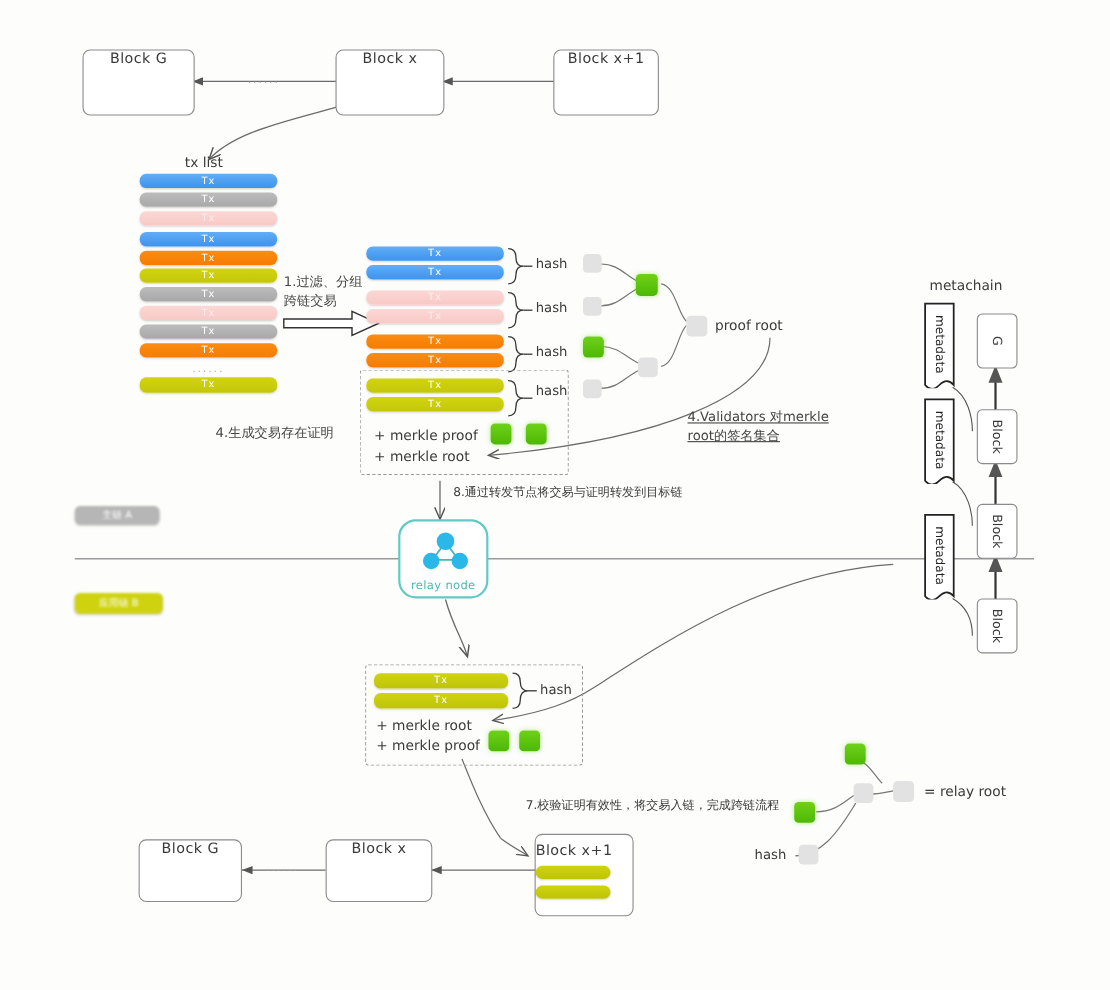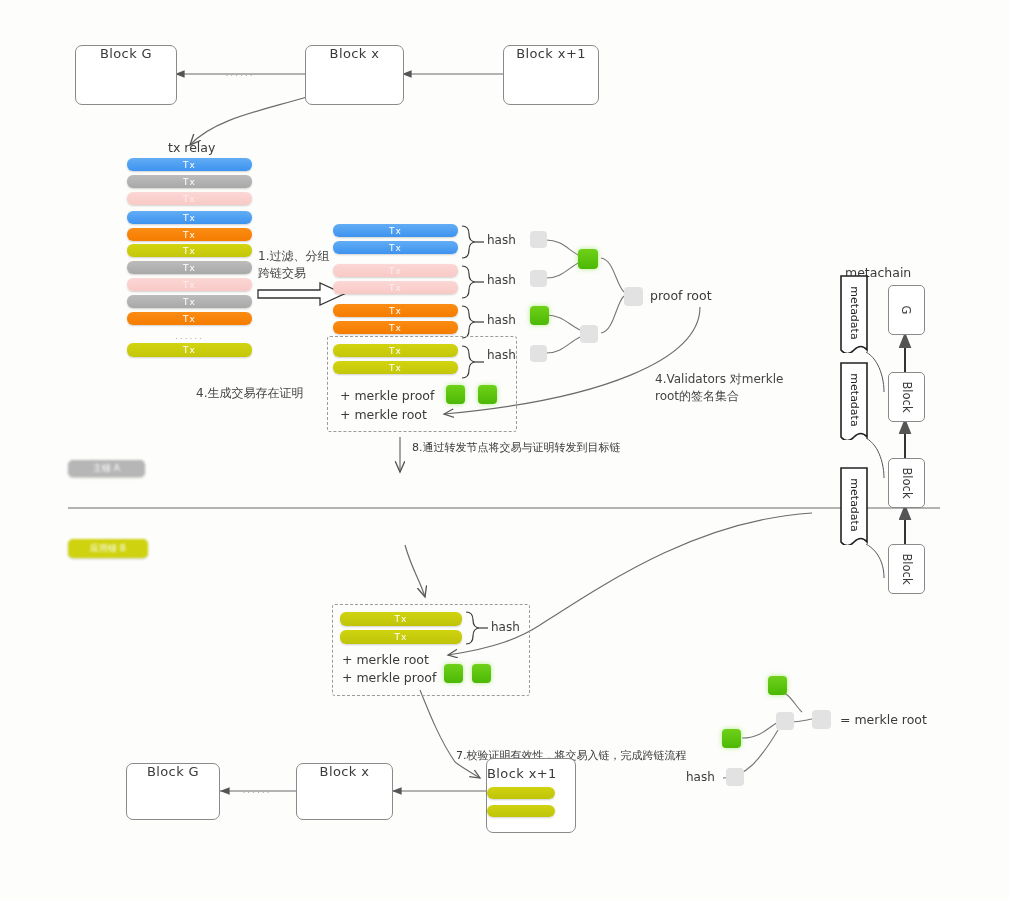--- a/index.html
+++ b/index.html
@@ -63,21 +63,21 @@
 
   
   .badge{
     border-radius:5px;display:flex;align-items:center;justify-content:center;
     font-size:9px;color:#fff;filter:blur(1.1px);box-shadow:0 1px 2px rgba(0,0,0,.2);
   }
   .badge-gray{background:#b6b6b6;}
   .badge-olive{background:#cfd30f;}
 
   
-  .meta-title{font-size:12.5px;color:#3a3a3a;margin-top:13px;}
+  .meta-title{font-size:12.5px;color:#3a3a3a;}
   .mchain-box{
     border:1px solid #8a8a8a;border-radius:5px;background:#fff;
     display:flex;align-items:center;justify-content:center;
   }
   .mchain-box span{
     font-size:11.5px;color:#3a3a3a;
     transform:rotate(90deg);white-space:nowrap;display:block;
   }
   .metadata-doc{position:absolute;}
   .metadata-doc span{
@@ -162,21 +162,21 @@
     <span>Block G</span>
   </div>
   <div class="abs block-box" style="left:305px;top:45px;width:97px;height:58px;">
     <span>Block x</span>
   </div>
   <div class="abs block-box" style="left:503px;top:45px;width:94px;height:58px;">
     <span>Block x+1</span>
   </div>
   <div class="abs dots" style="left:215px;top:68px;width:50px;">......</div>
 
-  <div class="abs lbl" style="left:168px;top:140px;">tx relay</div>
+  <div class="abs lbl" style="left:168px;top:140px;">tx list</div>
 
   <div class="abs" style="left:127px;top:158px;width:125px;">
     <div class="txbar tx-blue" style="height:13px;margin-bottom:4px;">
         <span>Tx</span>
       </div>
     <div class="txbar tx-gray" style="height:13px;margin-bottom:4px;">
         <span>Tx</span>
       </div>
     <div class="txbar tx-pink" style="height:13px;margin-bottom:6px;">
         <span>Tx</span>
@@ -262,25 +262,34 @@
 
   <div class="abs msq msq-gray" style="left:530px;top:231px;width:17px;height:17px;"></div>
   <div class="abs msq msq-gray" style="left:530px;top:270px;width:17px;height:17px;"></div>
   <div class="abs msq msq-green" style="left:530px;top:306px;width:19px;height:19px;"></div>
   <div class="abs msq msq-gray" style="left:530px;top:345px;width:17px;height:17px;"></div>
   <div class="abs msq msq-green" style="left:578px;top:249px;width:20px;height:20px;"></div>
   <div class="abs msq msq-gray" style="left:580px;top:325px;width:18px;height:18px;"></div>
   <div class="abs msq msq-gray" style="left:624px;top:287px;width:19px;height:19px;"></div>
   <div class="abs lbl" style="left:650px;top:288px;">proof root</div>
 
-  <div class="abs note" style="left:655px;top:371px;">4.Validators 对merkle
+  <div class="abs note" style="left:625px;top:371px;text-decoration:underline;">4.Validators 对merkle
    root的签名集合</div>
 
   <div class="abs lbl-sm" style="left:412px;top:440px;">8.通过转发节点将交易与证明转发到目标链</div>
 
+  <div class="relay" style="left:362px;top:472px;">
+    <svg width="46" height="44" viewBox="0 0 46 44" style="position:absolute;left:18px;top:7px;">
+      <path d="M23,12 L11,28 M23,12 L35,28 M11,28 L35,28" stroke="#49b7b1" stroke-width="1.6" fill="none"></path>
+      <circle cx="23" cy="11" r="8" fill="#2bb8e8"></circle>
+      <circle cx="10" cy="29" r="7.5" fill="#2bb8e8"></circle>
+      <circle cx="36" cy="29" r="7.5" fill="#2bb8e8"></circle>
+    </svg>
+    <span class="relay-lbl">relay node</span>
+  </div>
 
   <div class="abs badge badge-gray" style="left:68px;top:460px;width:77px;height:17px;">
     <span>主链 A</span>
   </div>
   <div class="abs badge badge-olive" style="left:68px;top:539px;width:80px;height:19px;">
     <span>应用链 B</span>
   </div>
 
   <div class="abs meta-title" style="left:845px;top:252px;">metachain</div>
 
@@ -325,28 +334,28 @@
         <span>Tx</span>
       </div>
   </div>
   <div class="abs hash-lbl" style="left:491px;top:620px;">hash</div>
   <div class="abs plus-line" style="left:342px;top:652px;">+  merkle root</div>
   <div class="abs plus-line" style="left:342px;top:670px;">+  merkle proof</div>
   <div class="abs msq-green-sm" style="left:444px;top:664px;width:19px;height:19px;"></div>
   <div class="abs msq-green-sm" style="left:472px;top:664px;width:19px;height:19px;"></div>
 
 
-  <div class="abs lbl-sm" style="left:456px;top:724px;margin-top:24px;">7.校验证明有效性，将交易入链，完成跨链流程</div>
+  <div class="abs lbl-sm" style="left:478px;top:724px;">7.校验证明有效性，将交易入链，完成跨链流程</div>
 
   <div class="abs msq msq-green" style="left:768px;top:676px;width:19px;height:19px;"></div>
   <div class="abs msq msq-green" style="left:722px;top:729px;width:19px;height:19px;"></div>
   <div class="abs msq msq-gray" style="left:776px;top:712px;width:18px;height:18px;"></div>
   <div class="abs msq msq-gray" style="left:726px;top:768px;width:18px;height:18px;"></div>
   <div class="abs msq msq-gray" style="left:812px;top:710px;width:19px;height:19px;"></div>
-  <div class="abs lbl" style="left:840px;top:712px;">= merkle root</div>
+  <div class="abs lbl" style="left:840px;top:712px;">= relay root</div>
   <div class="abs hash-lbl" style="left:686px;top:770px;">hash</div>
 
   <div class="abs block-box" style="left:126px;top:763px;width:92px;height:55px;">
     <span>Block G</span>
   </div>
   <div class="abs block-box" style="left:296px;top:763px;width:95px;height:55px;">
     <span>Block x</span>
   </div>
   <div class="abs dots" style="left:232px;top:785px;width:50px;">......</div>
 

